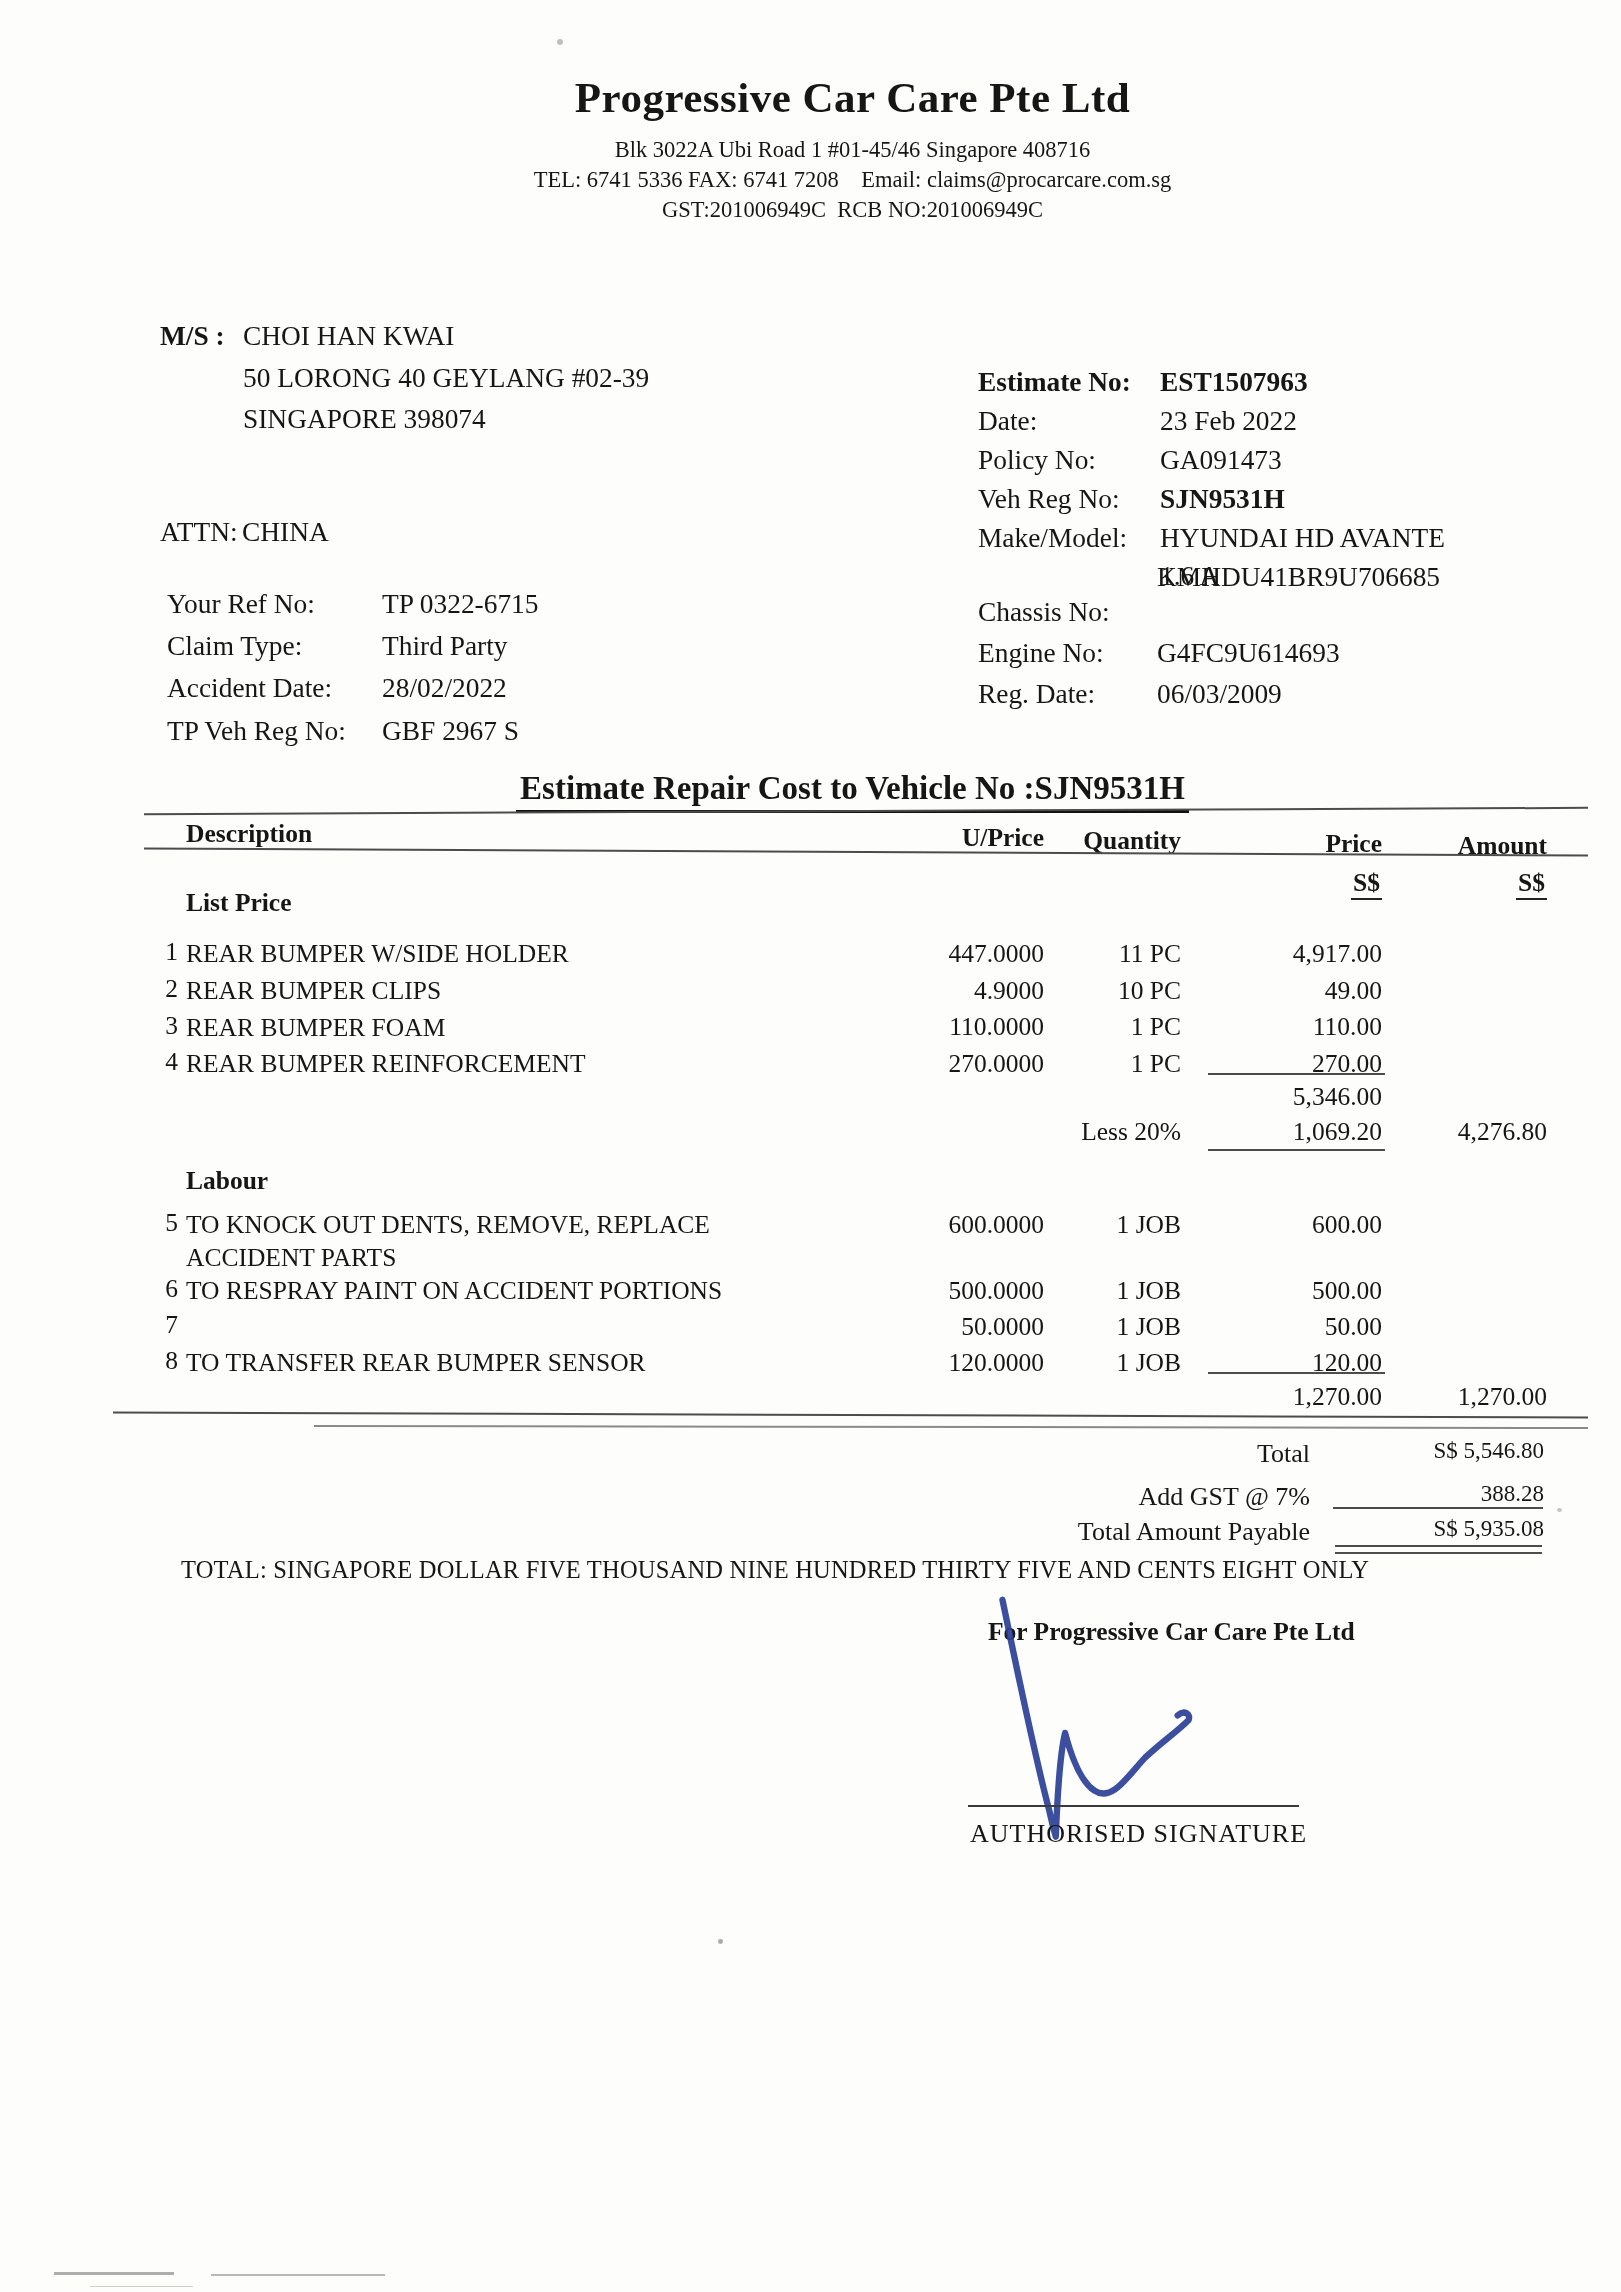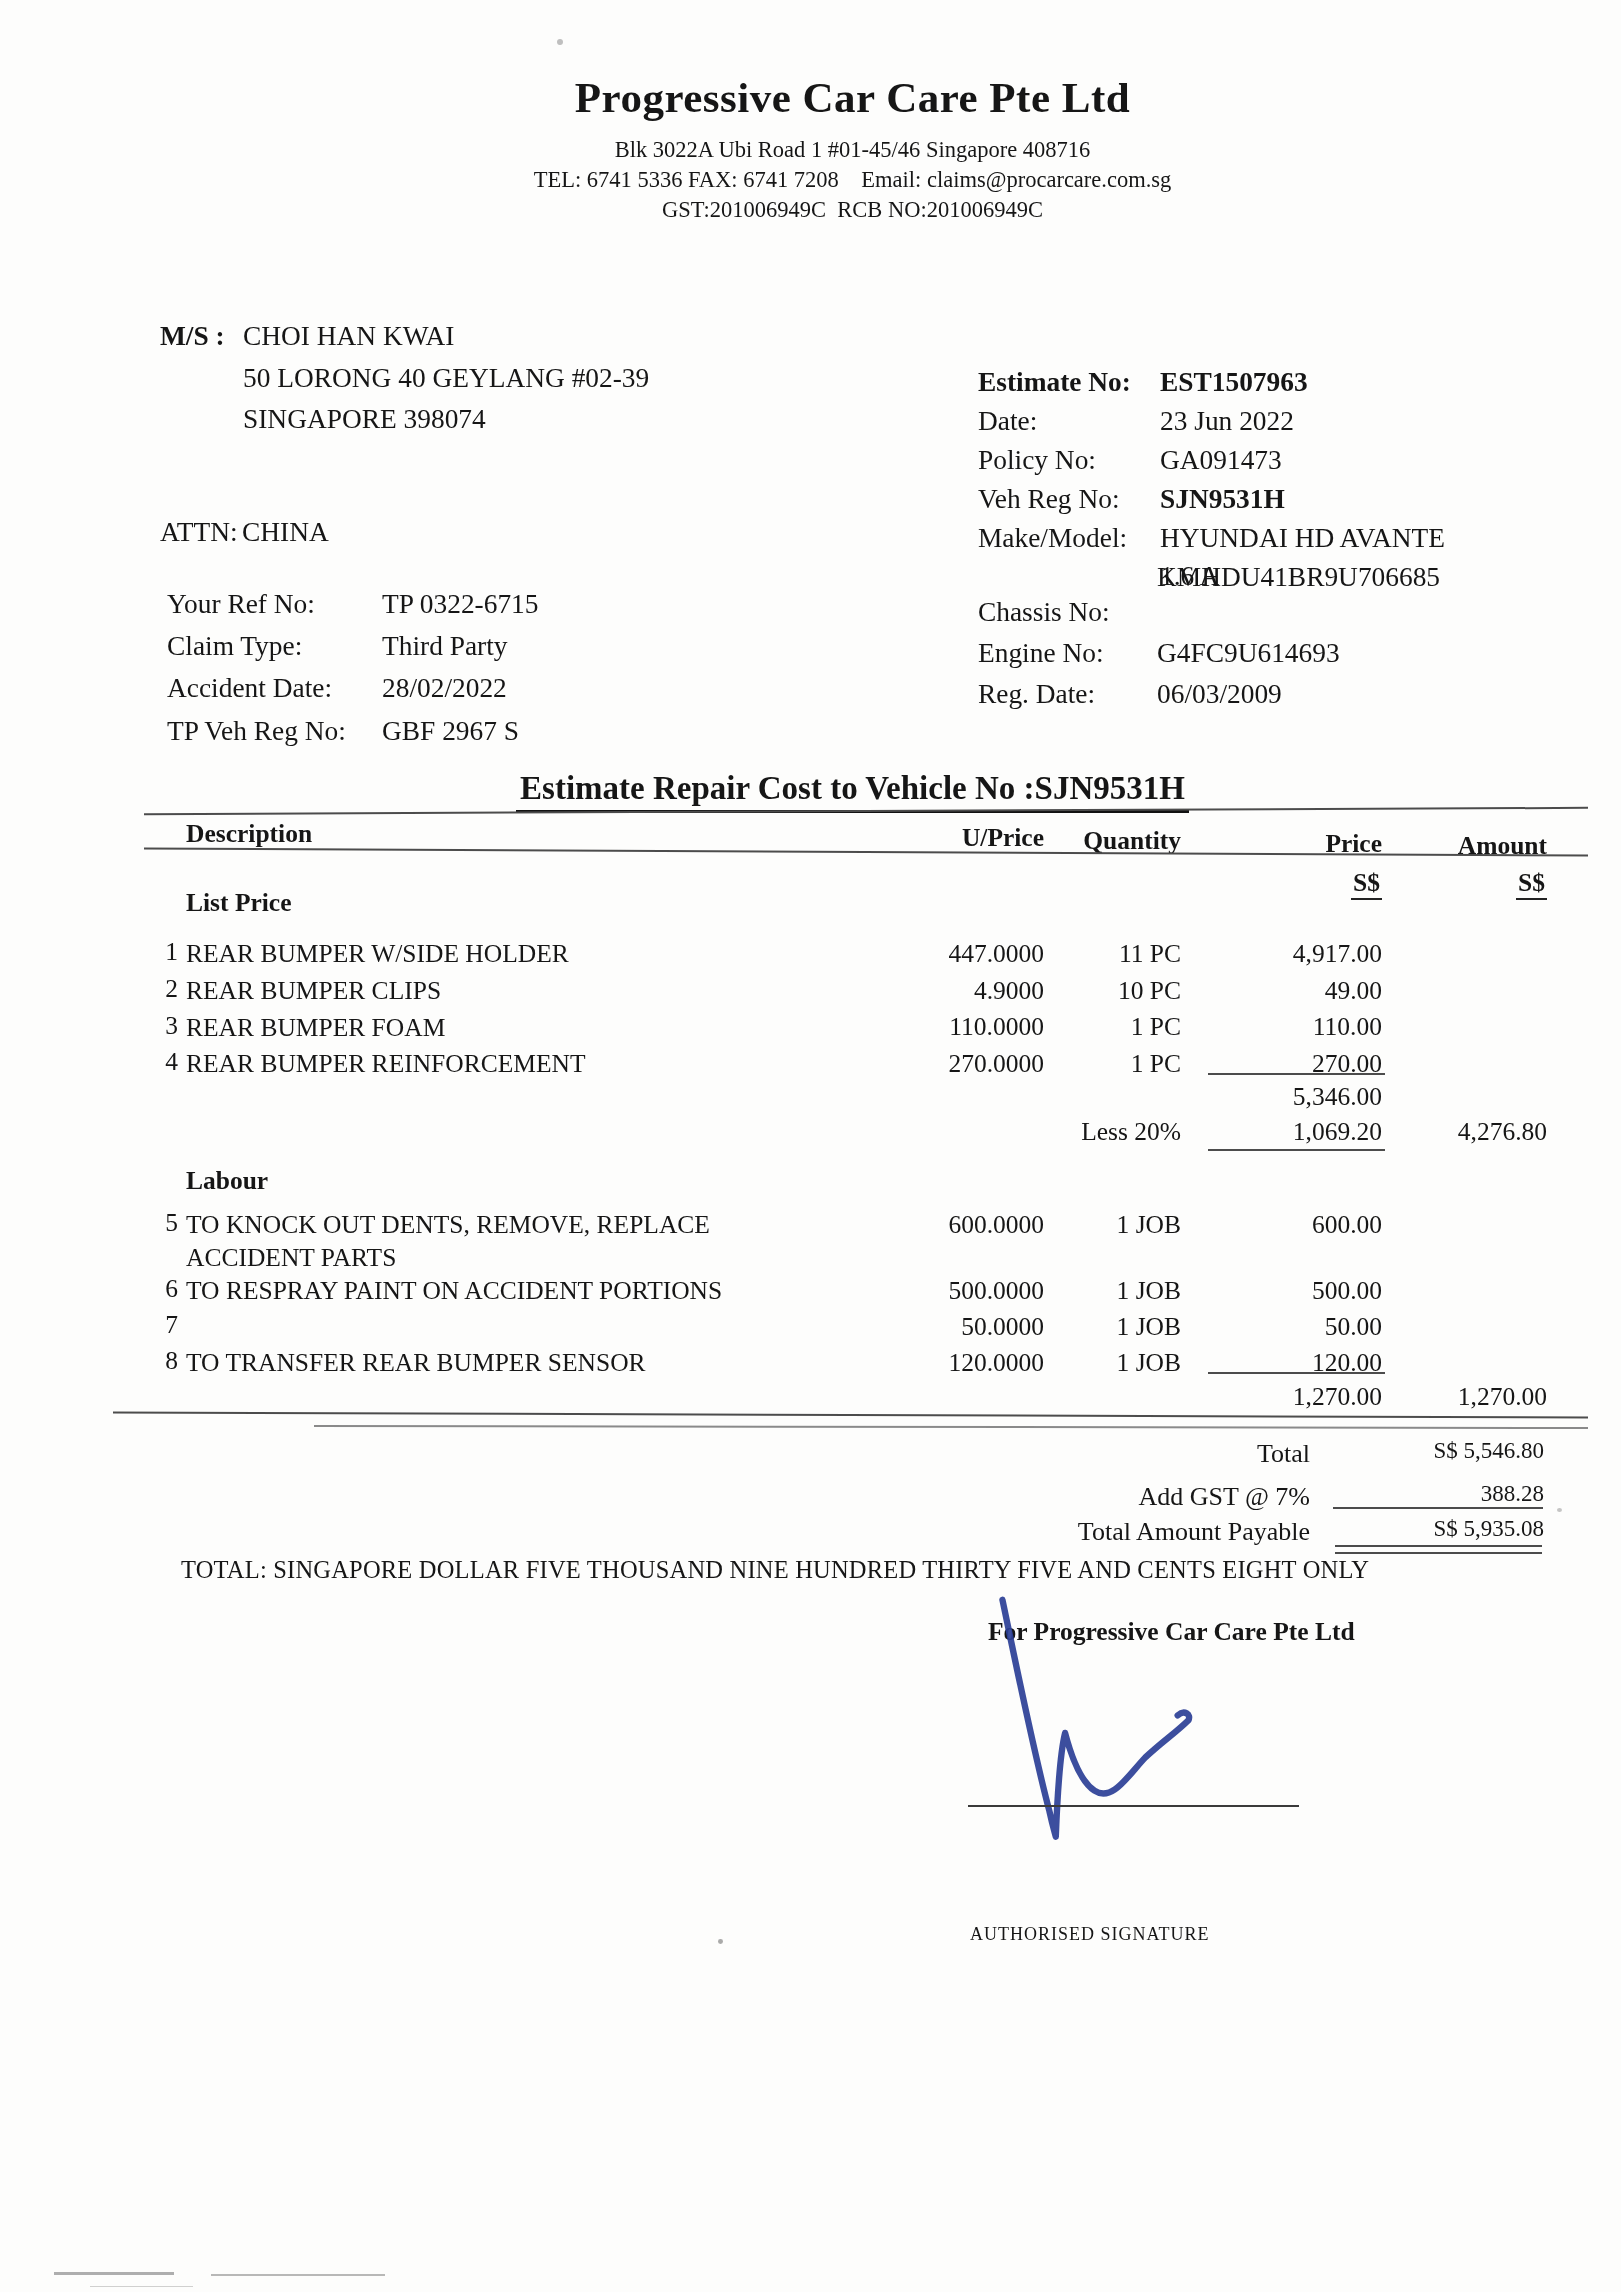--- a/index.html
+++ b/index.html
@@ -40,21 +40,21 @@
   .uline{border-bottom:2px solid #222;padding:0 2px 1px 2px;}
 
   
   .t-label{left:1016px;width:294px;text-align:right;font-size:26px;}
   .t-val{left:1348px;width:196px;text-align:right;font-size:23px;}
 
   .words{position:absolute;left:181px;top:1556px;font-size:24.5px;letter-spacing:0.2px;white-space:nowrap;}
 
   
   .for-line{position:absolute;left:988px;top:1617px;font-size:25.5px;font-weight:bold;}
-  .sig-caption{position:absolute;left:970px;top:1924px;font-size:18px;letter-spacing:1px;text-align:center;}
+  .sig-caption{position:absolute;left:970px;top:1819px;font-size:26px;letter-spacing:1px;text-align:center;}
   .sig-rule{position:absolute;left:968px;top:1805px;width:331px;height:2px;background:#3a3a3a;}
   .sig-svg{position:absolute;left:931px;top:1584px;}
 
   
   .dot{position:absolute;border-radius:50%;background:#8d8d8d;}
   .artifact-line{position:absolute;background:#9a9a9a;}
 </style>
 </head>
 <body>
 
@@ -77,21 +77,21 @@
   <div class="abs lab bold" style="left:160px;top:321px;">M/S :</div>
   <div class="abs lab" style="left:243px;top:321px;">CHOI HAN KWAI</div>
   <div class="abs lab" style="left:243px;top:363px;">50 LORONG 40 GEYLANG #02-39</div>
   <div class="abs lab" style="left:243px;top:404px;">SINGAPORE 398074</div>
   <div class="abs lab" style="left:160px;top:517px;">ATTN:</div>
   <div class="abs lab" style="left:242px;top:517px;">CHINA</div>
 
   <div class="abs lab bold" style="left:978px;top:367px;">Estimate No:</div>
   <div class="abs lab bold" style="left:1160px;top:367px;">EST1507963</div>
   <div class="abs lab" style="left:978px;top:406px;">Date:</div>
-  <div class="abs lab" style="left:1160px;top:406px;">23 Jun 2022</div>
+  <div class="abs lab" style="left:1160px;top:406px;">23 Feb 2022</div>
   <div class="abs lab" style="left:978px;top:445px;">Policy No:</div>
   <div class="abs lab" style="left:1160px;top:445px;">GA091473</div>
   <div class="abs lab" style="left:978px;top:484px;">Veh Reg No:</div>
   <div class="abs lab bold" style="left:1160px;top:484px;">SJN9531H</div>
   <div class="abs lab" style="left:978px;top:523px;">Make/Model:</div>
   <div class="abs lab" style="left:1160px;top:523px;">HYUNDAI HD AVANTE</div>
   <div class="abs lab" style="left:1160px;top:561px;">1.6 A</div>
 
   <div class="abs lab" style="left:167px;top:589px;">Your Ref No:</div>
   <div class="abs lab" style="left:382px;top:589px;">TP 0322-6715</div>

